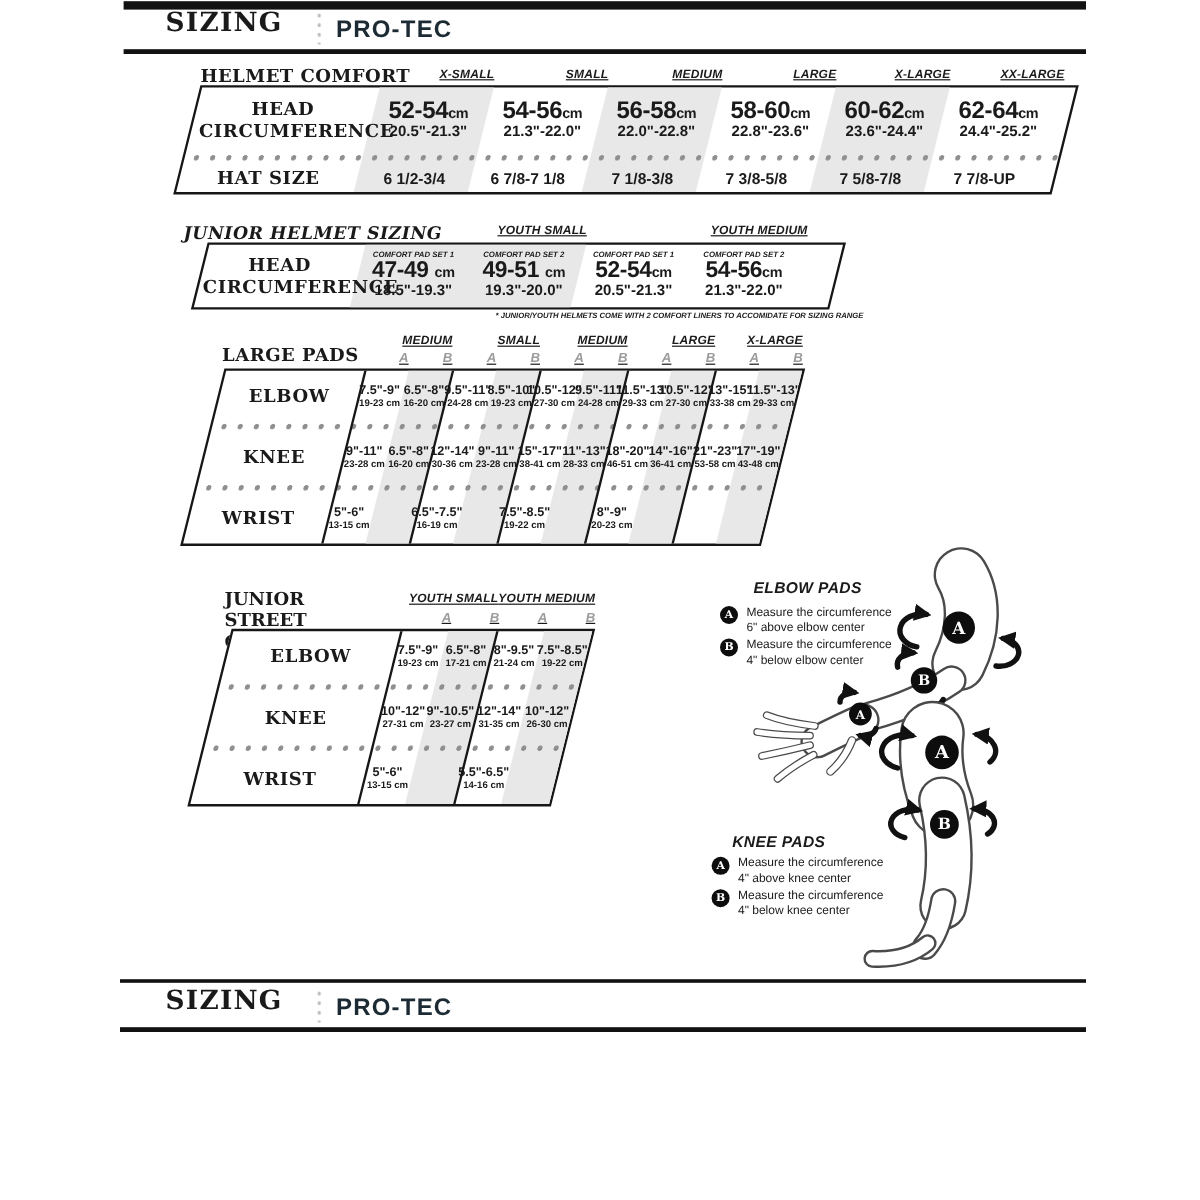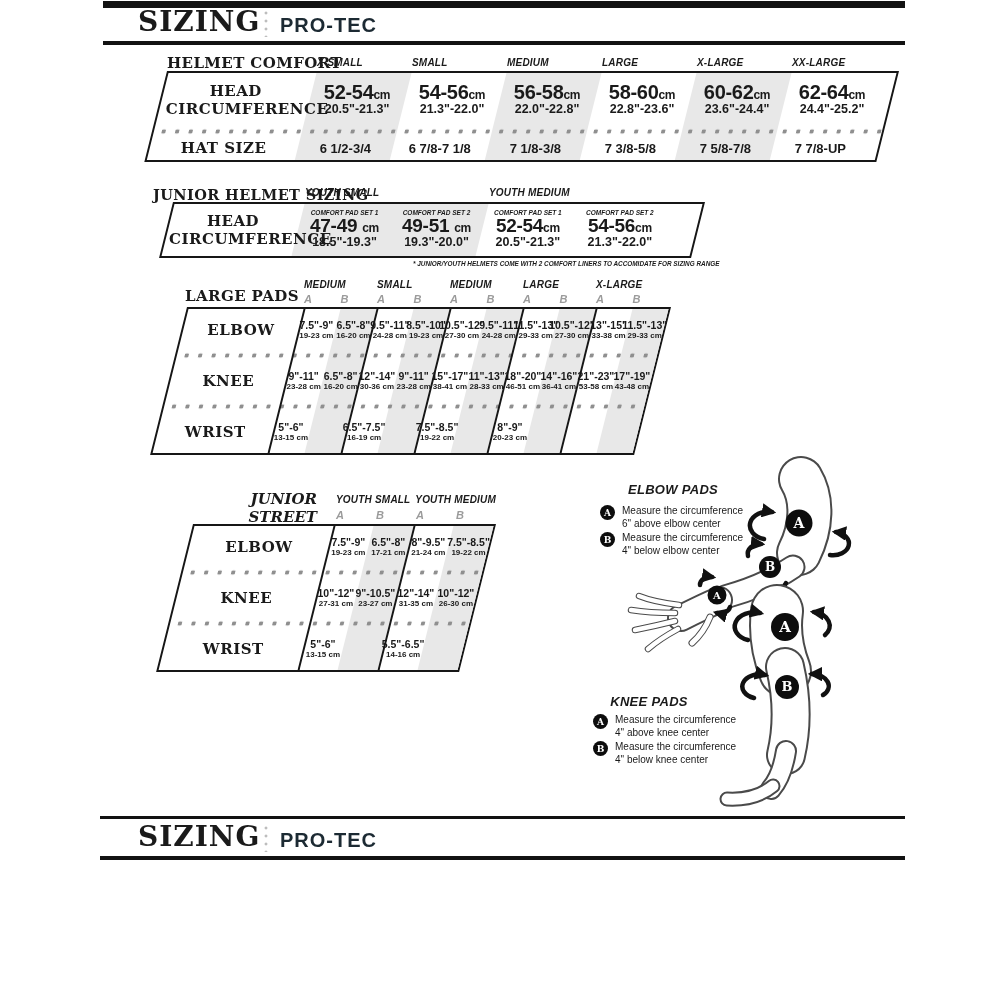--- a/index.html
+++ b/index.html
@@ -1,25 +1,25 @@
 <!DOCTYPE html>
 <html><head>
 <meta charset="utf-8">
 <style>
   html,body{margin:0;padding:0;background:#fff;}
   .page{position:relative;width:1000px;height:1000px;background:#fff;overflow:hidden;
         font-family:"Liberation Sans",sans-serif;color:#1a1a1a;}
   .abs{position:absolute;}
   .rule{background:#121212;}
   .slab{font-family:"DejaVu Serif",serif;font-weight:700;}
-  .brand-sizing{font-size:28px;letter-spacing:1px;line-height:1;}
+  .brand-sizing{font-size:22px;letter-spacing:1px;line-height:1;}
   .logo{font-weight:700;font-size:20px;letter-spacing:1px;color:#1c2a33;line-height:1;}
   .vdots{width:4px;background-image:radial-gradient(circle,#bdbdbd 1.3px,rgba(0,0,0,0) 1.7px);background-size:4px 8px;}
   .sec-title{font-size:15px;letter-spacing:.4px;text-align:center;white-space:nowrap;}
-  .colheads{display:grid;text-align:left;}
+  .colheads{display:grid;text-align:right;text-decoration:underline;}
   .ithead{font-style:italic;font-weight:700;font-size:10px;letter-spacing:.2px;white-space:nowrap;}
   .ab{color:#9b9b9b;font-weight:700;font-size:11px;font-style:italic;}
   
   .ptable{position:absolute;transform:skewX(-14deg);transform-origin:0 0;border:2px solid #161616;background:#fff;box-sizing:border-box;}
   .unskew{transform:skewX(14deg);}
   .trow{display:flex;position:relative;z-index:1;}
   .lcell,.dcell{display:flex;align-items:center;justify-content:center;position:relative;text-align:center;}
   .colbg{position:absolute;top:0;bottom:0;background:#e8e8e8;z-index:0;}
   .vline{position:absolute;top:0;bottom:0;width:1.5px;background:#161616;z-index:2;}
   .dotrow{position:relative;z-index:1;height:9px;background-image:radial-gradient(circle,#8f8f8f 2px,rgba(0,0,0,0) 2.4px);background-size:13.5px 9px;background-position:3px 50%;}
@@ -123,21 +123,21 @@
         </div>
       <div class="dcell" style="width:95px;">
           <div class="unskew hatval">7 5/8-7/8</div>
         </div>
       <div class="dcell" style="width:95px;">
           <div class="unskew hatval">7 7/8-UP</div>
         </div>
     </div>
   </div>
 
-  <div class="abs slab sec-title" style="left:153px;top:186px;font-size:14.5px;">JUNIOR HELMET SIZING</div>
+  <div class="abs slab sec-title" style="left:153px;top:186px;font-size:14.5px;font-style:italic;">JUNIOR HELMET SIZING</div>
   <div class="abs colheads" style="left:305px;top:187px;width:368px;grid-template-columns:1fr 1fr;">
     <div class="ithead">YOUTH SMALL</div>
     <div class="ithead">YOUTH MEDIUM</div>
   </div>
   <div class="ptable" style="left:173px;top:202px;width:532px;height:56px;">
     <div class="colbg" style="left:130px;width:184px;"></div>
     <div class="trow" style="height:52px;">
       <div class="lcell" style="width:130px;">
           <div class="unskew slab lab" style="width:128px;">HEAD CIRCUMFERENCE</div>
         </div>
@@ -396,21 +396,21 @@
         </div>
       <div class="dcell" style="width:36.5px;">
           <div class="unskew">
             <div class="sin"></div>
             <div class="scm"></div>
           </div>
         </div>
     </div>
   </div>
 
-  <div class="abs slab" style="left:187px;top:490px;width:130px;font-size:15px;text-align:right;line-height:1.2;font-style:italic;">
+  <div class="abs slab" style="left:187px;top:490px;width:130px;font-size:15px;text-align:left;line-height:1.2;">
     <div>JUNIOR STREET</div>
     <div>GEAR 3 PACK</div>
   </div>
   <div class="abs colheads" style="left:336px;top:494px;width:160px;grid-template-columns:1fr 1fr;">
     <div class="ithead">YOUTH SMALL</div>
     <div class="ithead">YOUTH MEDIUM</div>
   </div>
   <div class="abs colheads" style="left:336px;top:509px;width:160px;grid-template-columns:repeat(4,1fr);">
     <div class="ab">A</div>
     <div class="ab">B</div>

